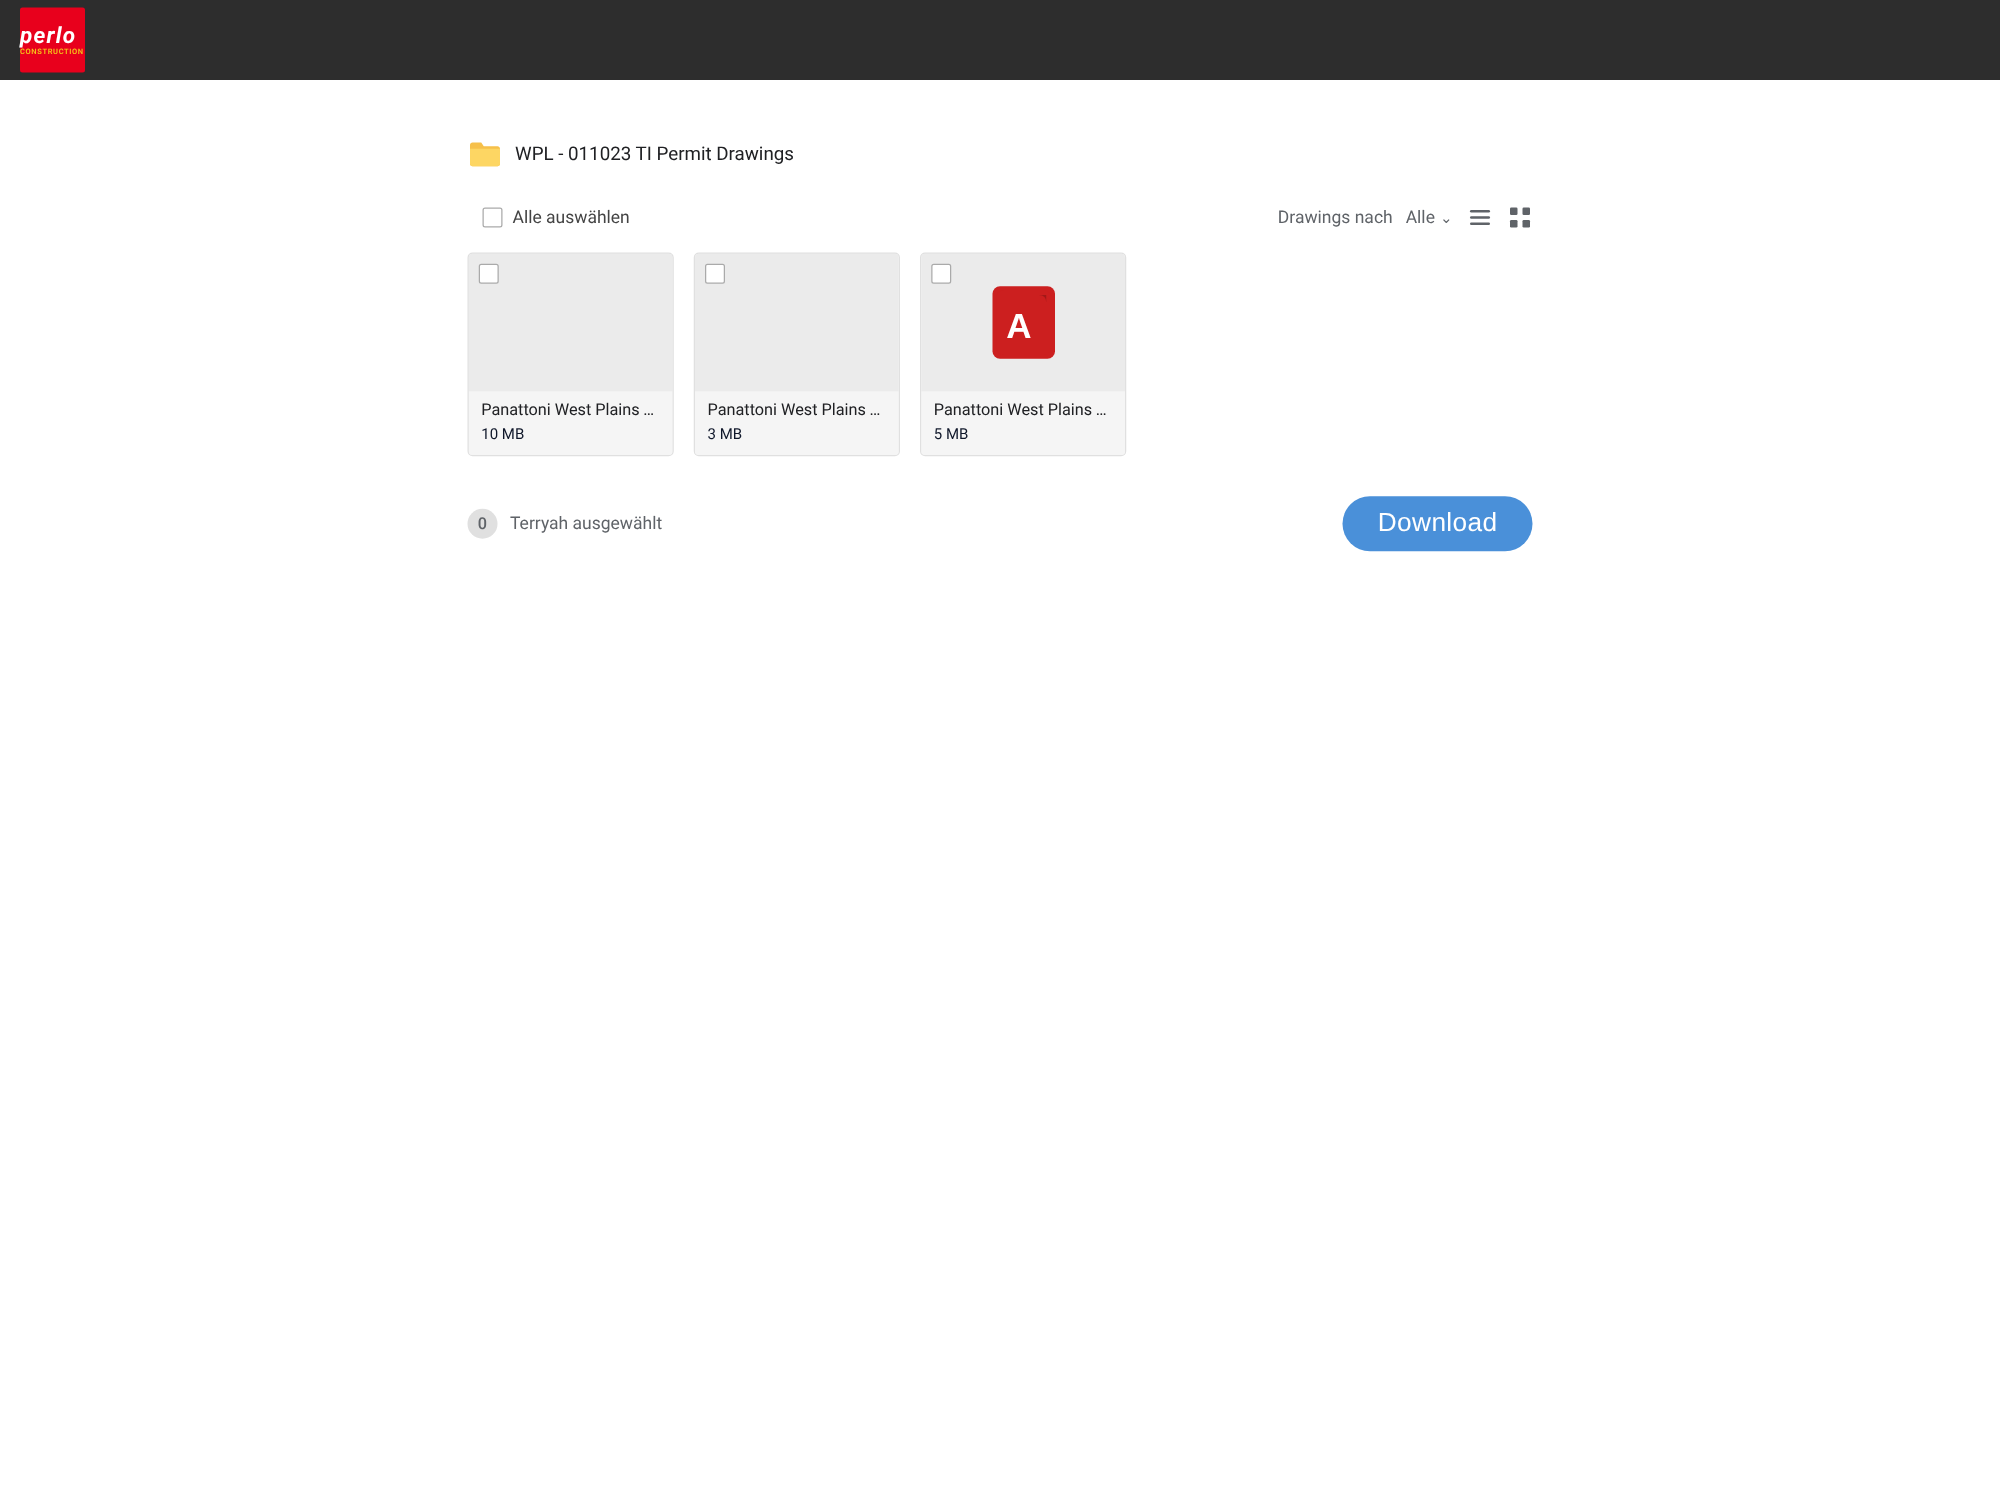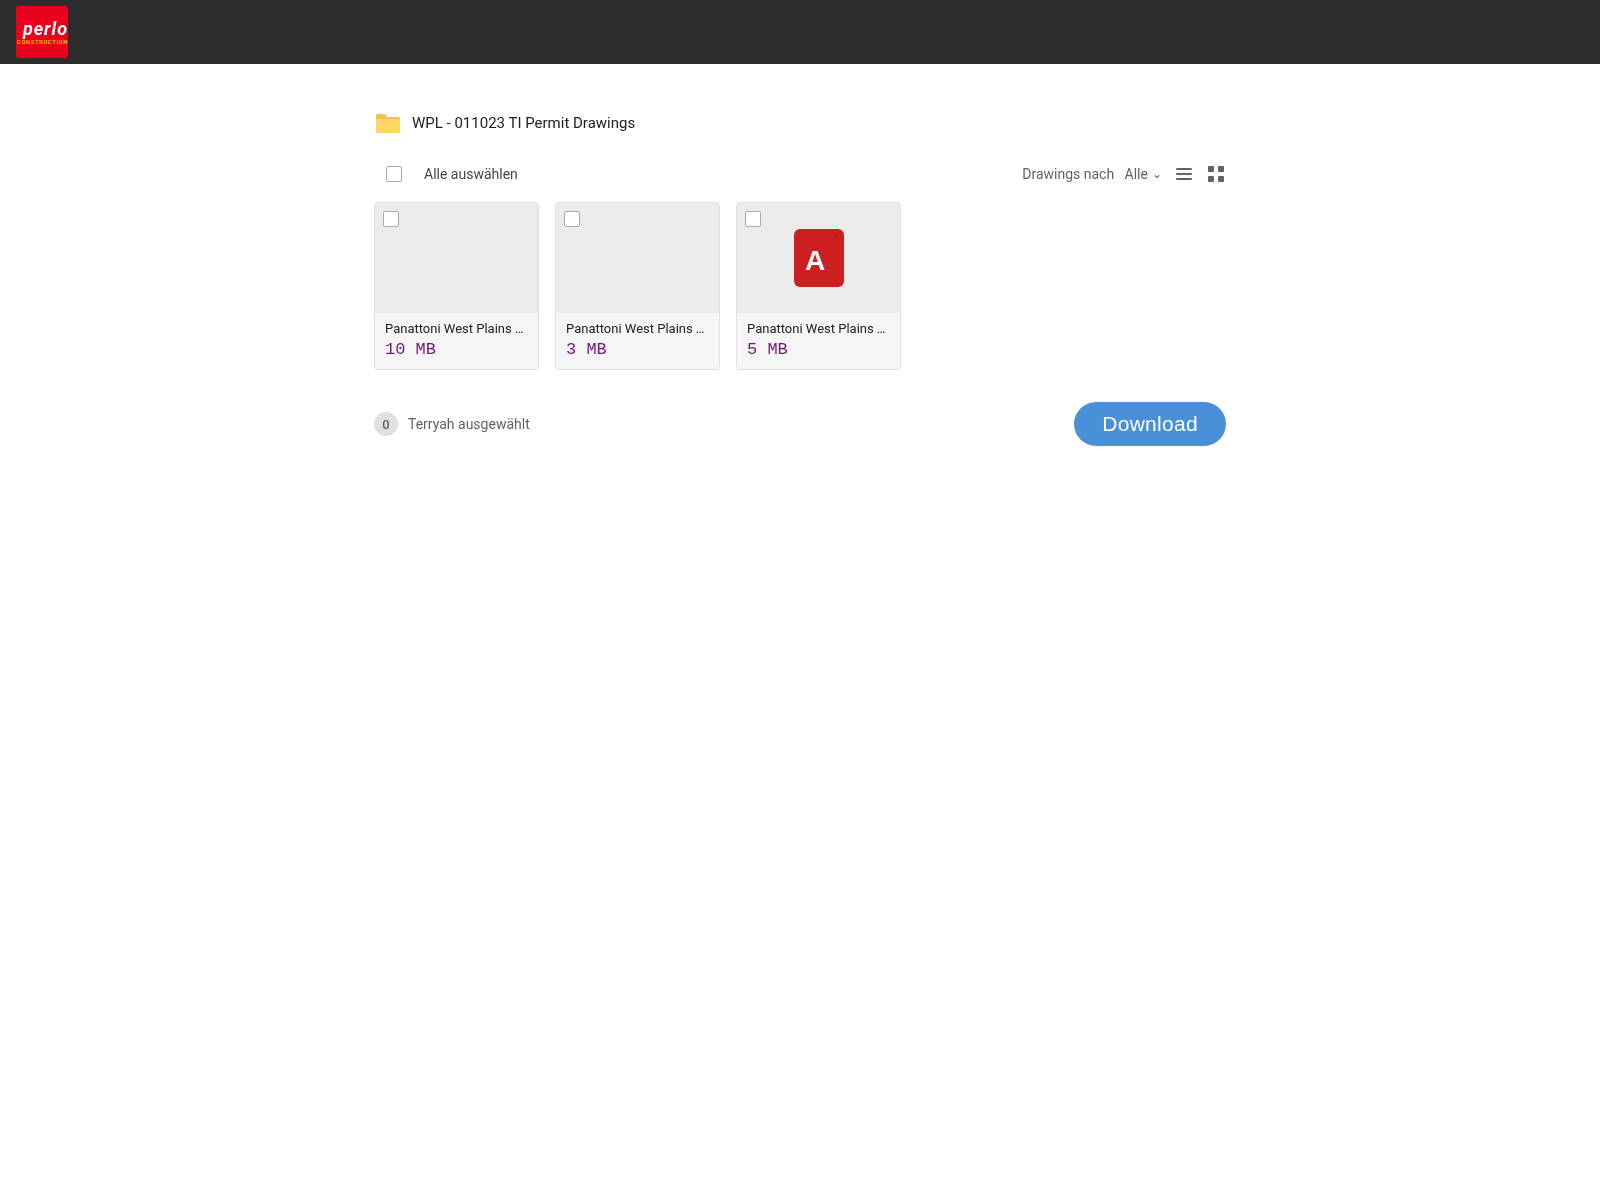--- a/index.html
+++ b/index.html
@@ -12,21 +12,21 @@
       display: flex;
       align-items: center;
       padding: 0 16px;
     }
     .logo-box {
       width: 52px;
       height: 52px;
       background: #e8001c;
       display: flex;
       flex-direction: column;
-      align-items: flex-end;
+      align-items: flex-start;
       justify-content: center;
       border-radius: 2px;
     }
     .logo-text-perlo {
       color: #fff;
       font-size: 18px;
       font-weight: 700;
       letter-spacing: 1px;
       line-height: 1.1;
       font-style: italic;
@@ -68,21 +68,21 @@
     
     .toolbar {
       display: flex;
       align-items: center;
       justify-content: space-between;
       margin-bottom: 18px;
     }
     .select-all-label {
       display: flex;
       align-items: flex-start;
-      gap: 22px;
+      gap: 8px;
       font-size: 14px;
       color: #444;
       cursor: pointer;
       padding-left: 12px;
     }
     .select-all-checkbox {
       width: 16px;
       height: 16px;
       border: 1.5px solid #aaa;
       background: #fff;
@@ -174,23 +174,22 @@
     }
     .file-name {
       font-size: 13px;
       color: #202124;
       white-space: nowrap;
       overflow: hidden;
       text-overflow: ellipsis;
       margin-bottom: 4px;
     }
     .file-size {
-      font-size: 17px;
-      color: #701a75;
-      font-family: Liberation Mono, monospace;
+      font-size: 12px;
+      color: #0f172a;
     }
 
     
     .bottom-bar {
       display: flex;
       align-items: center;
       justify-content: space-between;
       margin-top: 8px;
     }
     .selected-count {

